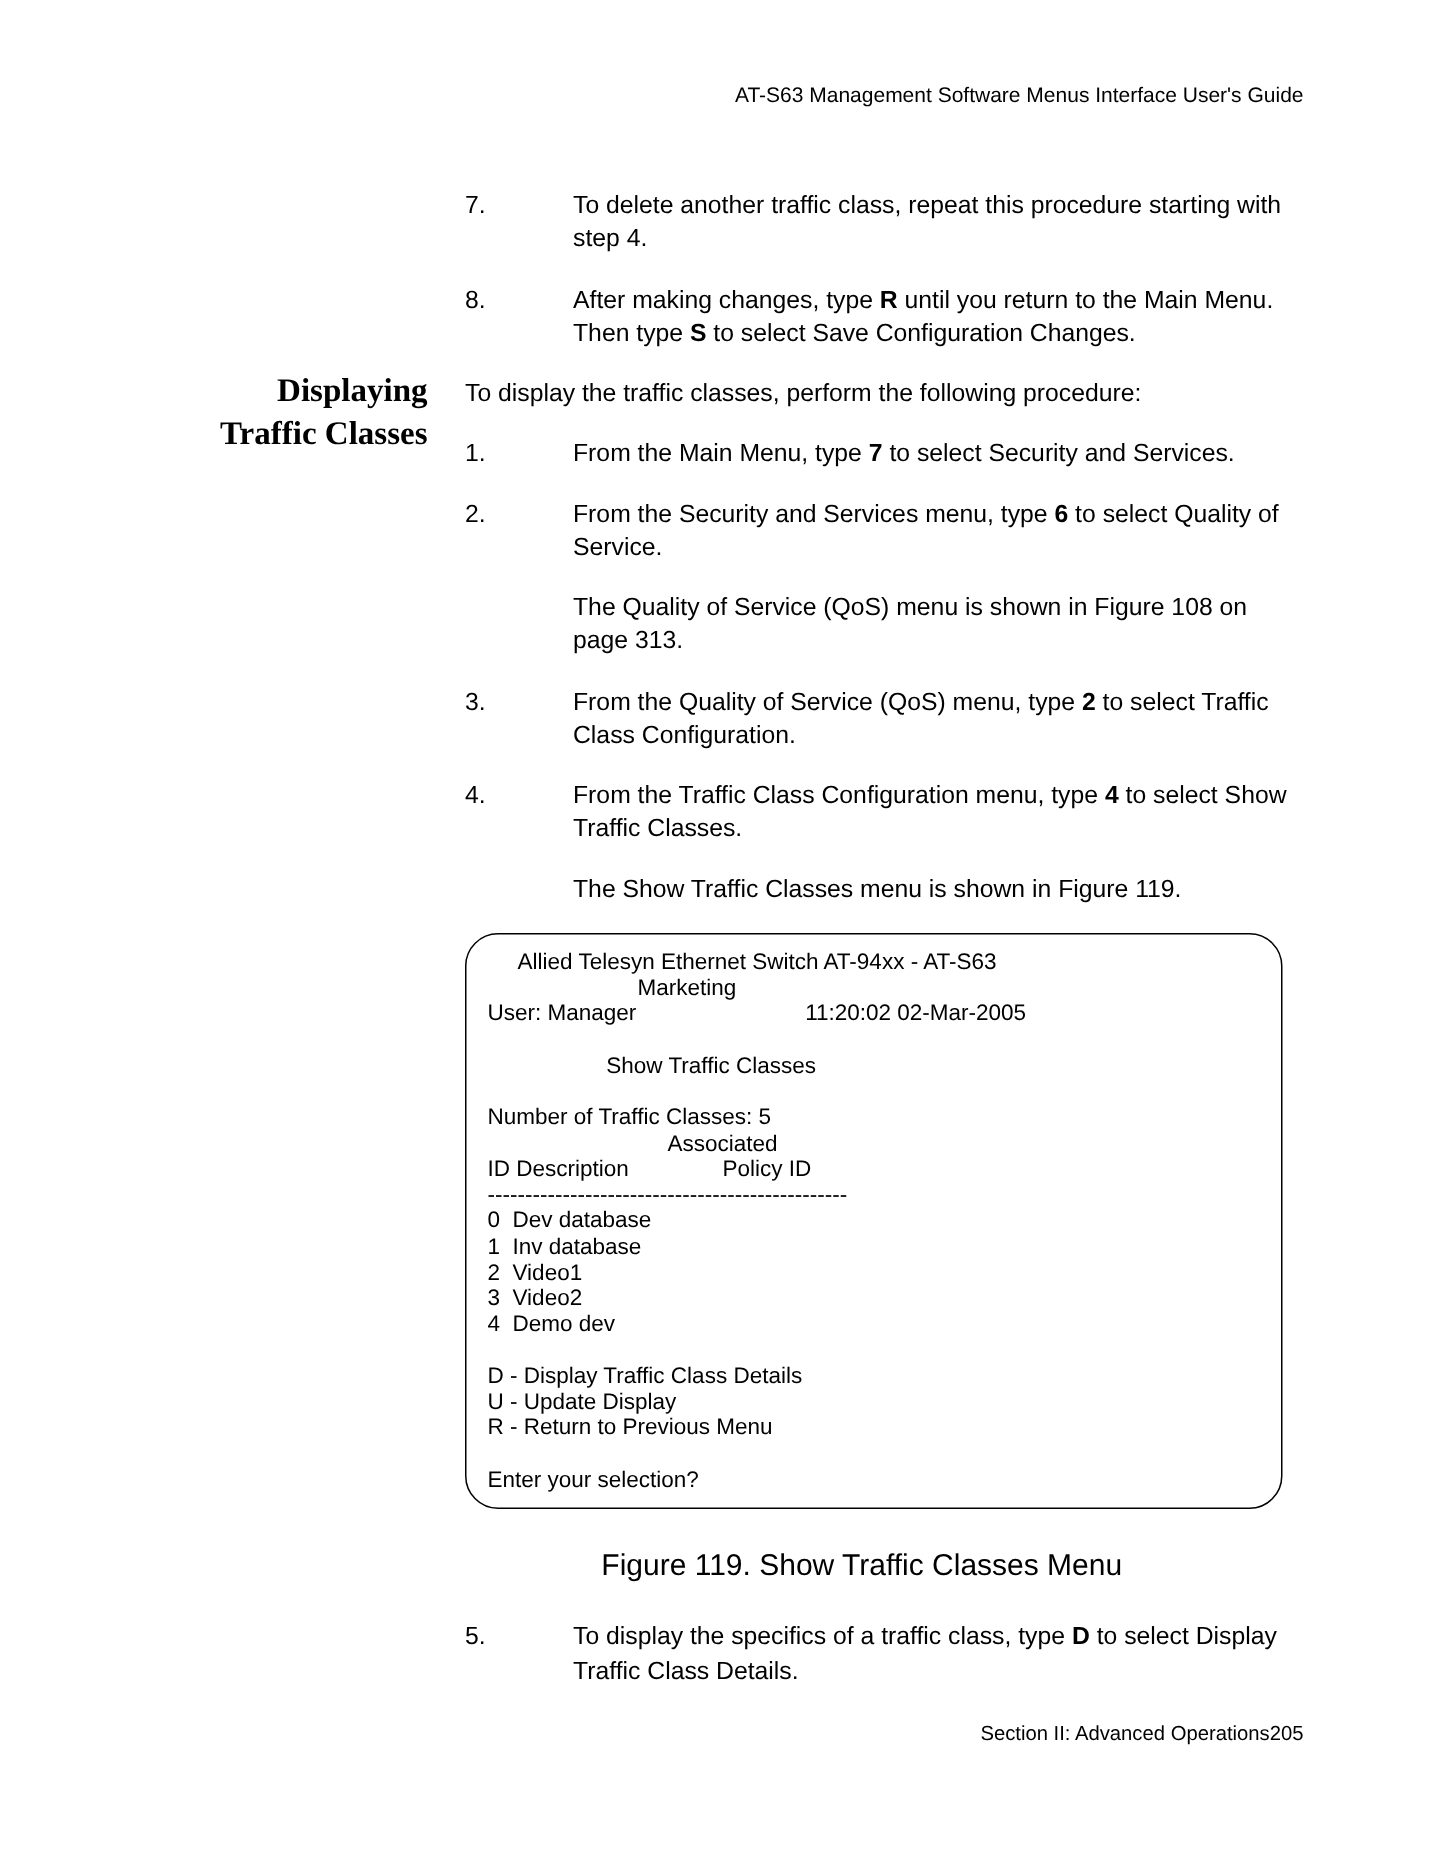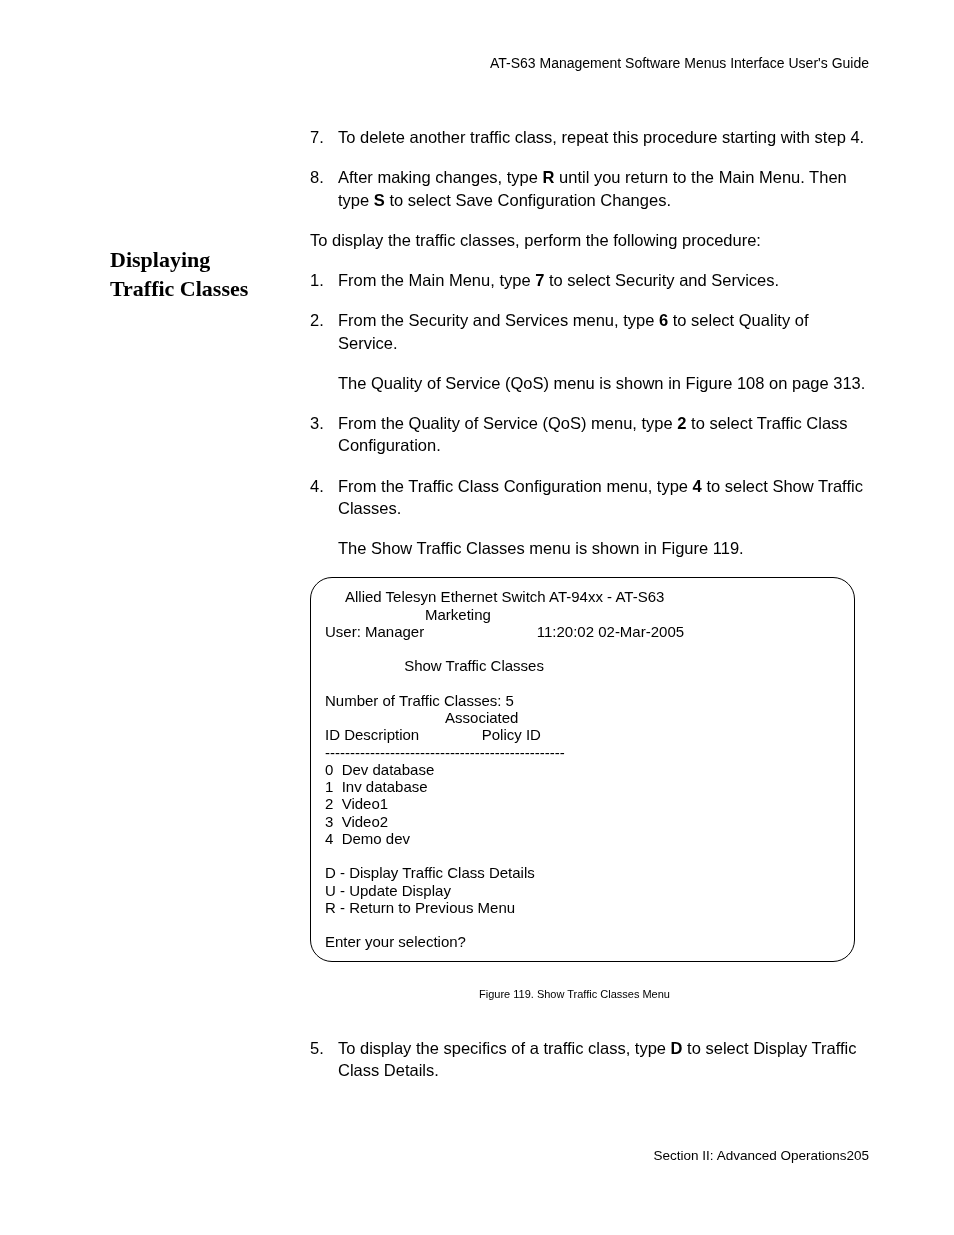--- a/index.html
+++ b/index.html
@@ -25,20 +25,21 @@
     font-family: Arial, sans-serif;
     margin-bottom: 55px;
   }
   .content-row {
     display: flex;
     align-items: flex-start;
   }
   .margin-col {
     width: 200px;
     flex-shrink: 0;
+    text-align: right;
     padding-right: 25px;
     box-sizing: border-box;
   }
   .margin-heading {
     font-family: "Times New Roman", Times, serif;
     font-weight: bold;
     font-size: 22px;
     line-height: 1.3;
     margin-top: 120px;
   }
@@ -50,20 +51,21 @@
   .ol-item {
     display: flex;
     margin-bottom: 18px;
   }
   .ol-num {
     width: 28px;
     flex-shrink: 0;
   }
   .ol-text {
     flex: 1;
+    margin-left: 44px;
   }
   .sub-para {
     margin-top: 18px;
   }
   .intro {
     margin-bottom: 18px;
   }
   .terminal-wrap {
     margin-left: 0px;
     margin-top: 5px;
@@ -75,22 +77,22 @@
     padding: 10px 14px 10px 14px;
     font-family: Liberation Sans, sans-serif;
     font-size: 15px;
     line-height: 1.15;
     white-space: pre;
     width: 545px;
     box-sizing: border-box;
   }
   .fig-caption {
     text-align: center;
-    font-size: 11px;
-    margin-bottom: 35px;
+    font-size: 20px;
+    margin-bottom: 22px;
     margin-left: -30px;
   }
   .footer {
     position: absolute;
     bottom: 72px;
     left: 110px;
     right: 85px;
     display: flex;
     justify-content: flex-end;
     font-size: 13.5px;

